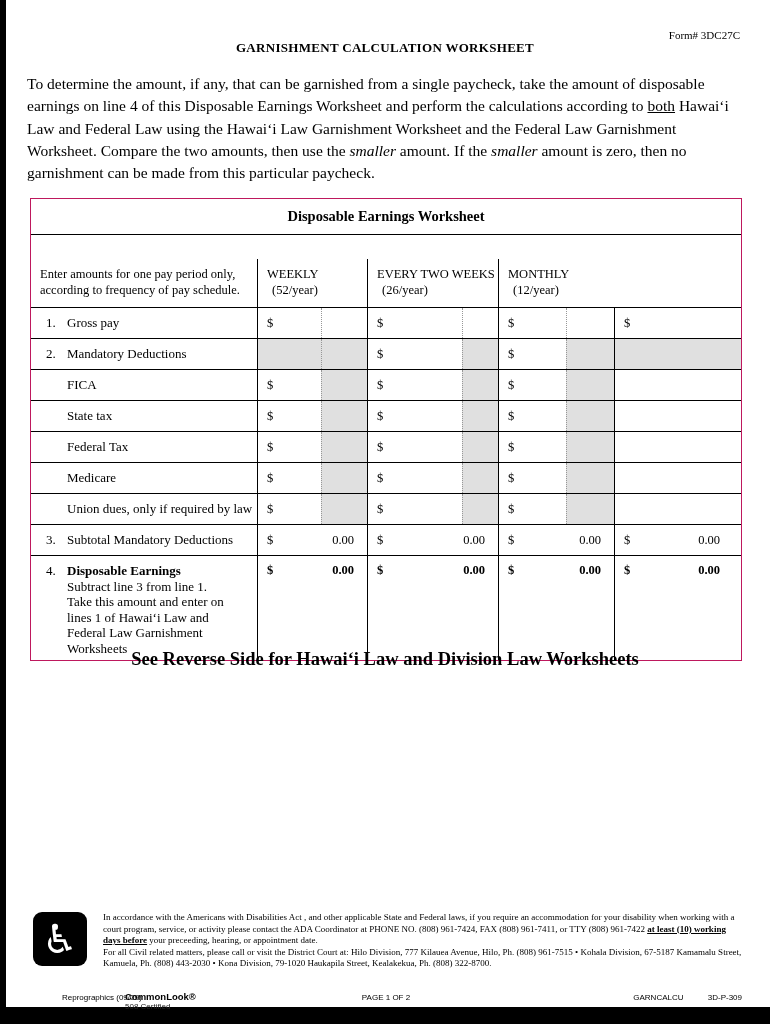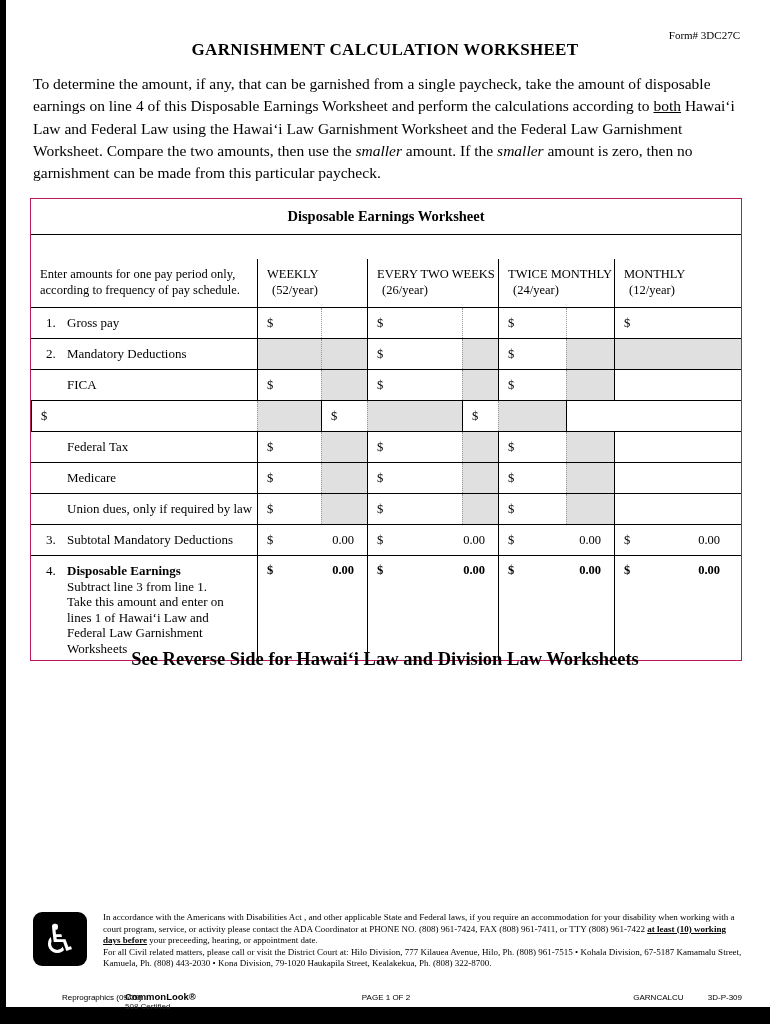--- a/index.html
+++ b/index.html
@@ -8,23 +8,23 @@
     background:#ffffff;
     font-family:"Liberation Serif", serif;
     color:#000;
     position:relative;
     overflow:hidden;
   }
   .edge-left { position:absolute; left:0; top:0; width:6px; height:1024px; background:#000; }
   .edge-bottom { position:absolute; left:0; top:1007px; width:770px; height:17px; background:#000; }
 
   .form-number { position:absolute; top:29px; right:30px; font-size:11px; }
-  .doc-title { position:absolute; top:40px; left:0; width:100%; text-align:center; font-weight:bold; font-size:17px; letter-spacing:.3px; }
-
-  .intro { position:absolute; top:73px; left:33px; width:716px; font-size:15.5px; line-height:22.3px; }
+  .doc-title { position:absolute; top:40px; left:0; width:100%; text-align:center; font-weight:bold; font-size:13px; letter-spacing:.3px; }
+
+  .intro { position:absolute; top:73px; left:27px; width:716px; font-size:15.5px; line-height:22.3px; }
   .intro .u { text-decoration:underline; }
   .intro .i { font-style:italic; }
 
   .worksheet { position:absolute; top:198px; left:30px; width:712px; border:1px solid #be185d; background:#fff; }
   .grid { display:grid; grid-template-columns:226px 64px 46px 95px 36px 68px 48px 127px; }
   .row { border-bottom:1px solid #000; height:31px; }
   .row.tall { height:104px; }
   .worksheet > .row:last-child { border-bottom:none; }
 
   .t-title { height:36px; border-bottom:1px solid #000; display:flex; align-items:center; justify-content:center; font-weight:bold; font-size:14.5px; }
@@ -93,24 +93,20 @@
       <div>according to frequency of pay schedule.</div>
     </div>
     <div class="c-colhead">
       <div>WEEKLY</div>
       <div class="per">(52/year)</div>
     </div>
     <div class="c-colhead">
       <div>EVERY TWO WEEKS</div>
       <div class="per">(26/year)</div>
     </div>
-    <div class="c-colhead">
-      <div>TWICE MONTHLY</div>
-      <div class="per">(24/year)</div>
-    </div>
     <div class="c-colhead single">
       <div>MONTHLY</div>
       <div class="per">(12/year)</div>
     </div>
   </div>
 
   <div class="grid row">
     <div class="cell c-label">
       <span class="num">1.</span>
       <span>Gross pay</span>
@@ -164,20 +160,24 @@
       </div>
     <div class="cell c-b bld gray"></div>
     <div class="cell c-a bl">
         <span>$</span>
       </div>
     <div class="cell c-b bld gray"></div>
     <div class="cell c-full bl"></div>
   </div>
 
   <div class="grid row">
+    <div class="cell c-label">
+      <span class="num"></span>
+      <span>State tax</span>
+    </div>
     <div class="cell c-a bl">
         <span>$</span>
       </div>
     <div class="cell c-b bld gray"></div>
     <div class="cell c-a bl">
         <span>$</span>
       </div>
     <div class="cell c-b bld gray"></div>
     <div class="cell c-a bl">
         <span>$</span>

